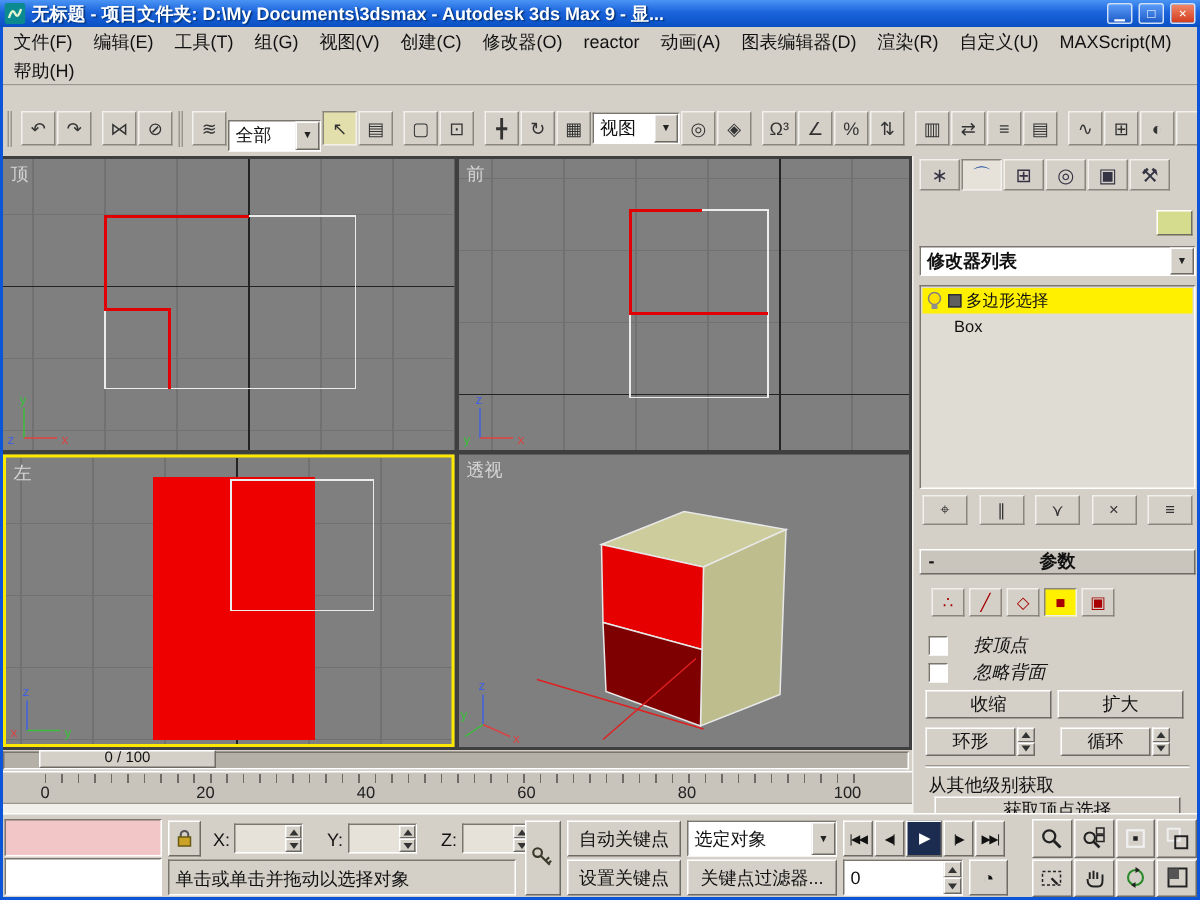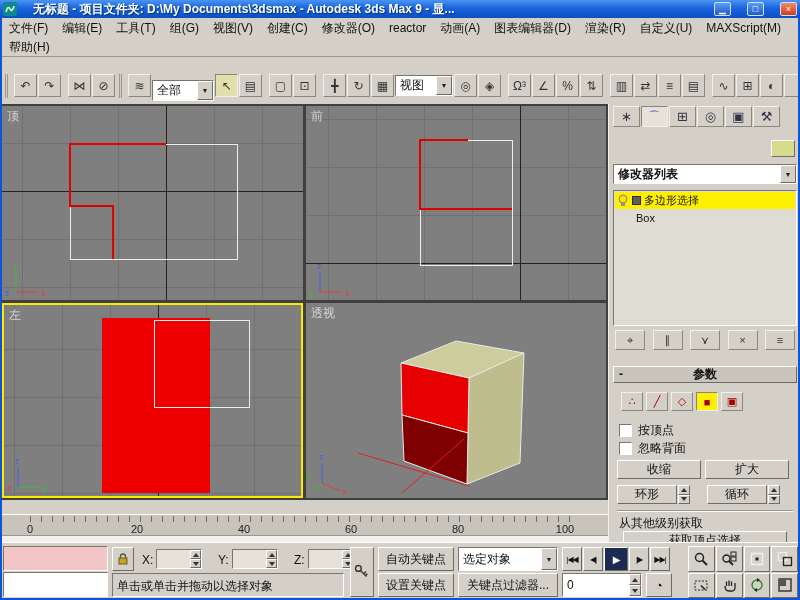--- a/index.html
+++ b/index.html
@@ -5,21 +5,21 @@
 *{margin:0;padding:0;box-sizing:border-box;}
 html,body{width:800px;height:600px;overflow:hidden;}
 body{font-family:"Liberation Sans","DejaVu Sans",sans-serif;font-size:12px;color:#111;}
 #screen{position:relative;width:800px;height:600px;background:#D4D0C8;overflow:hidden;}
 
 .frame{position:absolute;background:#0A55D8;z-index:60;}
 #frame-l{left:0;top:18px;width:2px;height:582px;}
 #frame-r{left:798px;top:18px;width:2px;height:582px;}
 #frame-b{left:0;top:598px;width:800px;height:2px;}
 
-.titlebar{position:absolute;left:0;top:0;width:800px;height:18px;background:linear-gradient(180deg,#4A94F4 0%,#1B64DC 45%,#0A50C4 100%);display:flex;align-items:center;padding:0 3px;gap:16px;z-index:70;justify-content:space-between;}
+.titlebar{position:absolute;left:0;top:0;width:800px;height:18px;background:linear-gradient(180deg,#4A94F4 0%,#1B64DC 45%,#0A50C4 100%);display:flex;align-items:center;padding:0 3px;gap:4px;z-index:70;justify-content:space-between;}
 .titlebar .title{color:#fff;font-weight:bold;font-size:12px;white-space:nowrap;overflow:hidden;flex:1;text-shadow:1px 1px 1px #003070;}
 .winbtn{width:17px;height:14px;display:flex;align-items:center;justify-content:center;color:#fff;font-size:9px;line-height:9px;background:linear-gradient(180deg,#5A9CF8,#1E5CC8);border:1px solid #CFE0F8;border-radius:2px;}
 .winbtn.close{background:linear-gradient(180deg,#F08868,#D33C1E);}
 
 .menubar{position:absolute;left:0;width:800px;background:#D4D0C8;display:flex;align-items:center;padding-left:2px;}
 #menurow1{top:18px;height:20px;}
 #menurow2{top:38px;height:19px;border-bottom:1px solid #9a968e;box-shadow:0 1px 0 #fff;}
 .menu-item{padding:12px 7px;line-height:19px;white-space:nowrap;}
 
 .toolbar{position:absolute;left:0;top:57px;width:800px;height:47px;background:#D4D0C8;}
@@ -65,21 +65,21 @@
 .stack-row.selected{background:#FFF000;}
 .stack-row .indent{width:16px;}
 .modsq{width:9px;height:9px;background:#5f5f5f;border:1px solid #2e2e2e;}
 .cp-stacktools{position:absolute;top:226px;left:4px;width:184px;display:flex;justify-content:space-between;padding:0 2px;}
 .sbtn{width:30px;height:20px;display:flex;align-items:center;justify-content:center;background:#D4D0C8;border:1px solid;border-color:#F2F0EC #8a867e #8a867e #F2F0EC;font-size:11px;color:#333;}
 .cp-rollout{position:absolute;top:262px;left:4px;width:184px;height:17px;background:#C9C5BD;border:1px solid;border-color:#fff #6e6a64 #6e6a64 #fff;font-weight:bold;text-align:center;line-height:15px;font-size:12px;}
 .cp-rollout .minus{position:absolute;left:5px;top:0;font-weight:bold;}
 .cp-so{position:absolute;top:288px;left:12px;display:flex;gap:3px;}
 .so-btn{width:22px;height:19px;display:flex;align-items:center;justify-content:center;background:#D4D0C8;border:1px solid;border-color:#F2F0EC #8a867e #8a867e #F2F0EC;color:#A80000;font-size:11px;}
 .so-btn.active{background:#FFF000;border-color:#8a867e #F2F0EC #F2F0EC #8a867e;}
-.cp-check{position:absolute;left:10px;display:flex;align-items:center;gap:6px;}
+.cp-check{position:absolute;left:10px;display:flex;align-items:center;gap:17px;font-style:italic;}
 .cb{width:13px;height:13px;background:#fff;border:1px solid;border-color:#7a766e #fff #fff #7a766e;}
 .btn{display:flex;align-items:center;justify-content:center;background:#D4D0C8;border:1px solid;border-color:#fff #6e6a64 #6e6a64 #fff;font-size:12px;}
 #btn-shrink{position:absolute;top:356px;left:8px;width:84px;height:19px;}
 #btn-grow{position:absolute;top:356px;left:96px;width:84px;height:19px;}
 #btn-ring{position:absolute;top:381px;left:8px;width:60px;height:19px;}
 #btn-loop{position:absolute;top:381px;left:98px;width:60px;height:19px;}
 .sp{display:flex;flex-direction:column;width:12px;height:19px;}
 .sp i{flex:1;display:flex;align-items:center;justify-content:center;background:#D4D0C8;border:1px solid;border-color:#fff #6e6a64 #6e6a64 #fff;}
 .sp i.up::after{content:"";border:3px solid transparent;border-bottom:4px solid #333;margin-top:-3px;}
 .sp i.dn::after{content:"";border:3px solid transparent;border-top:4px solid #333;margin-bottom:-3px;}
@@ -347,20 +347,24 @@
             <line x1="16" y1="180" x2="4" y2="188" stroke="#3AC03A"></line>
           <text x="13" y="157" fill="#4060E0">z</text>
           <text x="36" y="192" fill="#E04040">x</text>
           <text x="1" y="176" fill="#3AC03A">y</text>
         </g>
       </svg>
       <span class="vplabel">透视</span>
     </div>
   </div>
 
+  <div id="timeslider">
+    <div class="ts-groove"></div>
+    <div class="ts-handle">0 / 100</div>
+  </div>
 
   <div id="ruler">
     <div class="ticks"></div>
     <span class="rlabel" style="left:30px">0</span>
     <span class="rlabel" style="left:137px">20</span>
     <span class="rlabel" style="left:244px">40</span>
     <span class="rlabel" style="left:351px">60</span>
     <span class="rlabel" style="left:458px">80</span>
     <span class="rlabel" style="left:565px">100</span>
     <div class="ruler-strip"></div>

